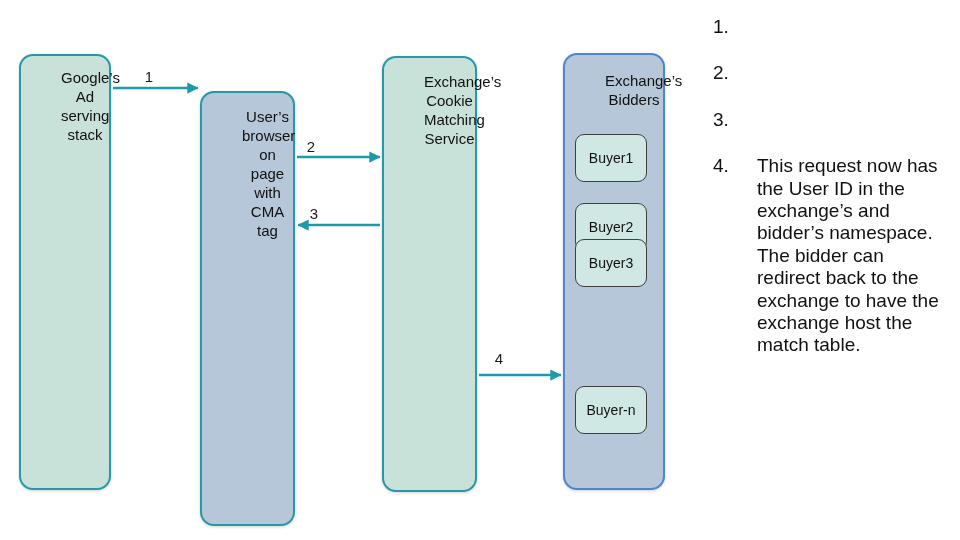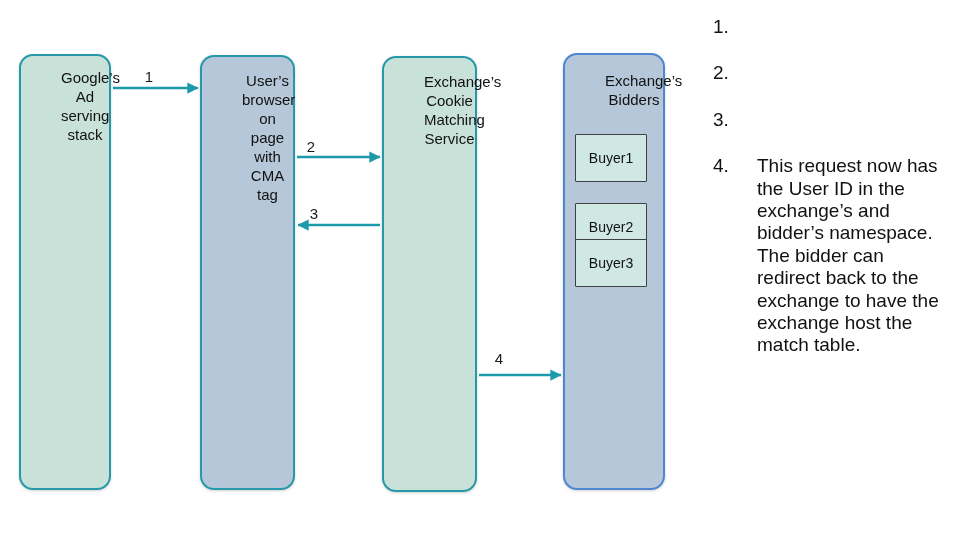--- a/index.html
+++ b/index.html
@@ -42,38 +42,39 @@
     white-space: pre-line;
     padding-left: 40px;
   }
   .teal {
     background: var(--teal-fill, #c9e2d9);
     border: 2px solid var(--teal-border, #2798a8);
   }
   .blue {
     background: var(--blue-fill, #b5c7d8);
     border: 2px solid var(--teal-border, #2798a8);
+    margin-top: 36px;
   }
   .node-ad-stack   { left: 19px;  top: 54px; width: 92px;  height: 436px; padding-top: 12px; }
   .node-browser    { left: 200px; top: 55px; width: 95px;  height: 435px; padding-top: 14px; }
   .node-cm-service { left: 382px; top: 56px; width: 95px;  height: 436px; padding-top: 14px; }
   .node-bidders {
     left: 563px; top: 53px; width: 102px; height: 437px; padding-top: 16px;
     background: var(--blue-fill, #b8c9db);
     border: 2px solid var(--blue-border, #4e86d2);
   }
   .buyer {
     position: absolute;
     left: 10px;
     width: 72px;
     height: 48px;
     box-sizing: border-box;
     background: var(--buyer-fill, #cfe8e3);
     border: 1px solid var(--buyer-border, #404040);
-    border-radius: 1px;
+    border-radius: 9px;
     display: flex;
     align-items: center;
     justify-content: center;
     font-size: 14px;
   }
   .buyer-1 { top: 79px; }
   .buyer-2 { top: 148px; }
   .buyer-3 { top: 184px; }
   .buyer-n { top: 331px; }
   .arrow-num {
@@ -144,20 +145,21 @@
 Matching
 Service</div>
   </div>
 
   <div class="node node-bidders">
     <div class="node-label">Exchange’s
 Bidders</div>
     <div class="buyer buyer-1">Buyer1</div>
     <div class="buyer buyer-2">Buyer2</div>
     <div class="buyer buyer-3">Buyer3</div>
+    <div class="buyer buyer-n">Buyer-n</div>
   </div>
 
   <div class="arrow-num num-1">1</div>
   <div class="arrow-num num-2">2</div>
   <div class="arrow-num num-3">3</div>
   <div class="arrow-num num-4">4</div>
 
   <div class="steps">
     <div class="step">
       <div class="step-number">1.</div>

